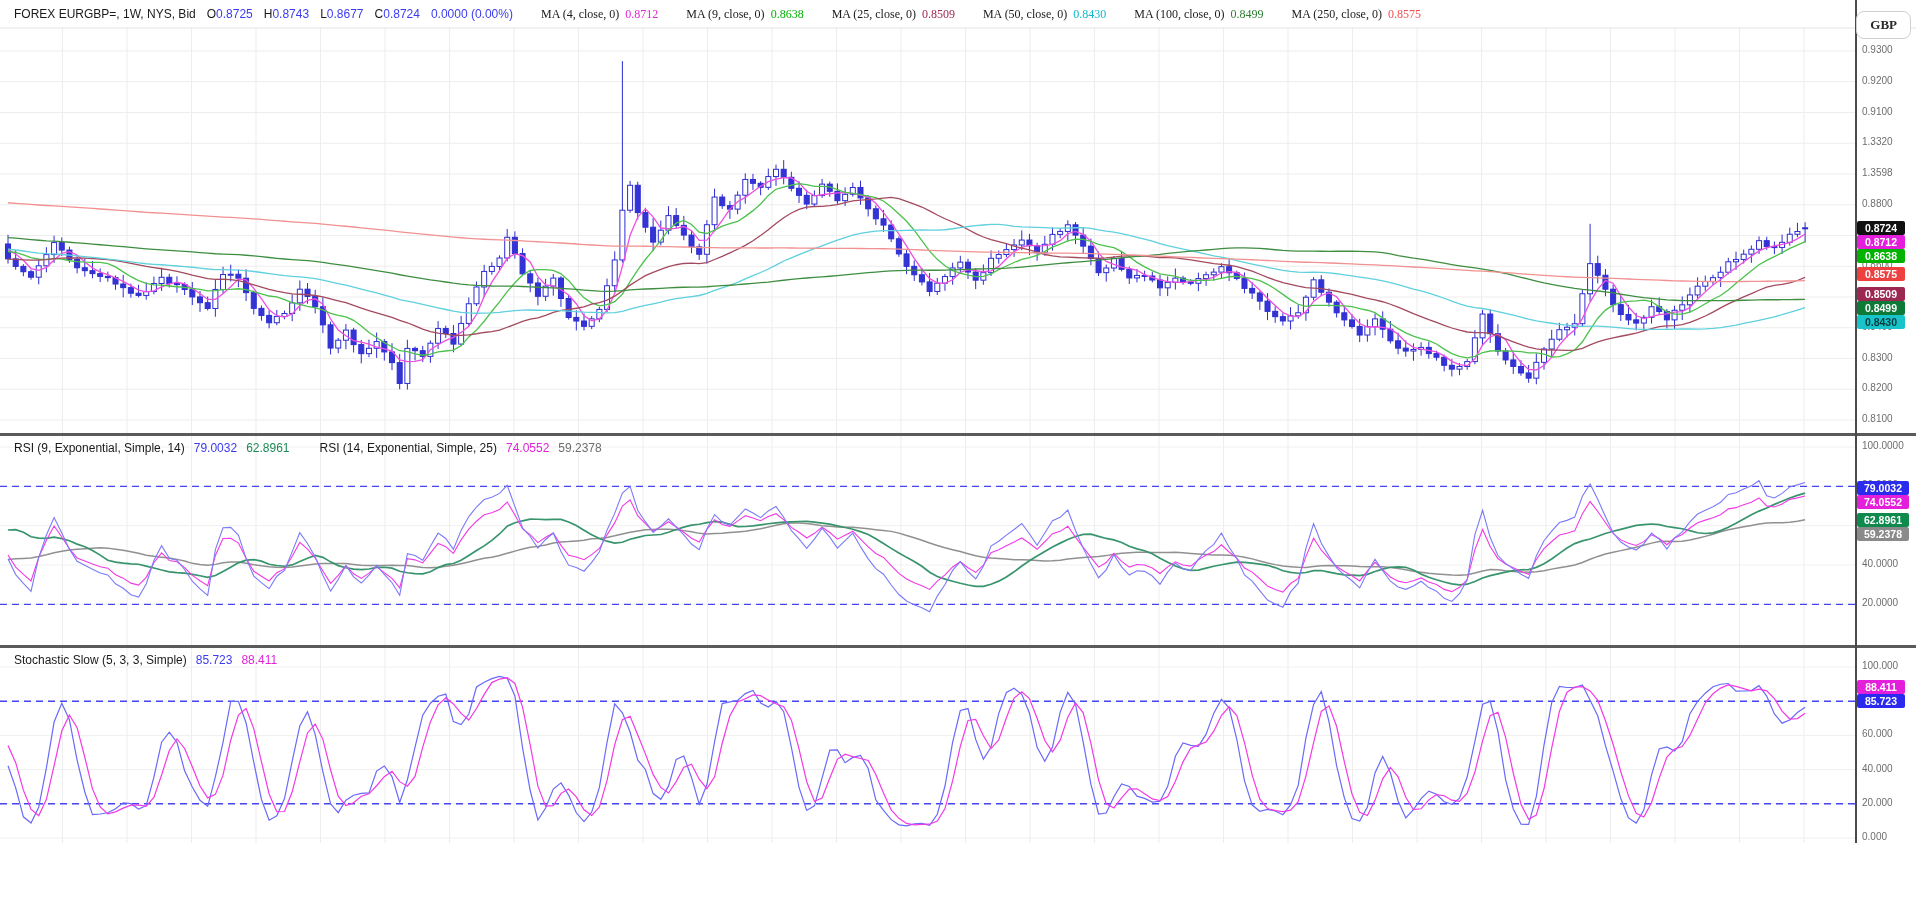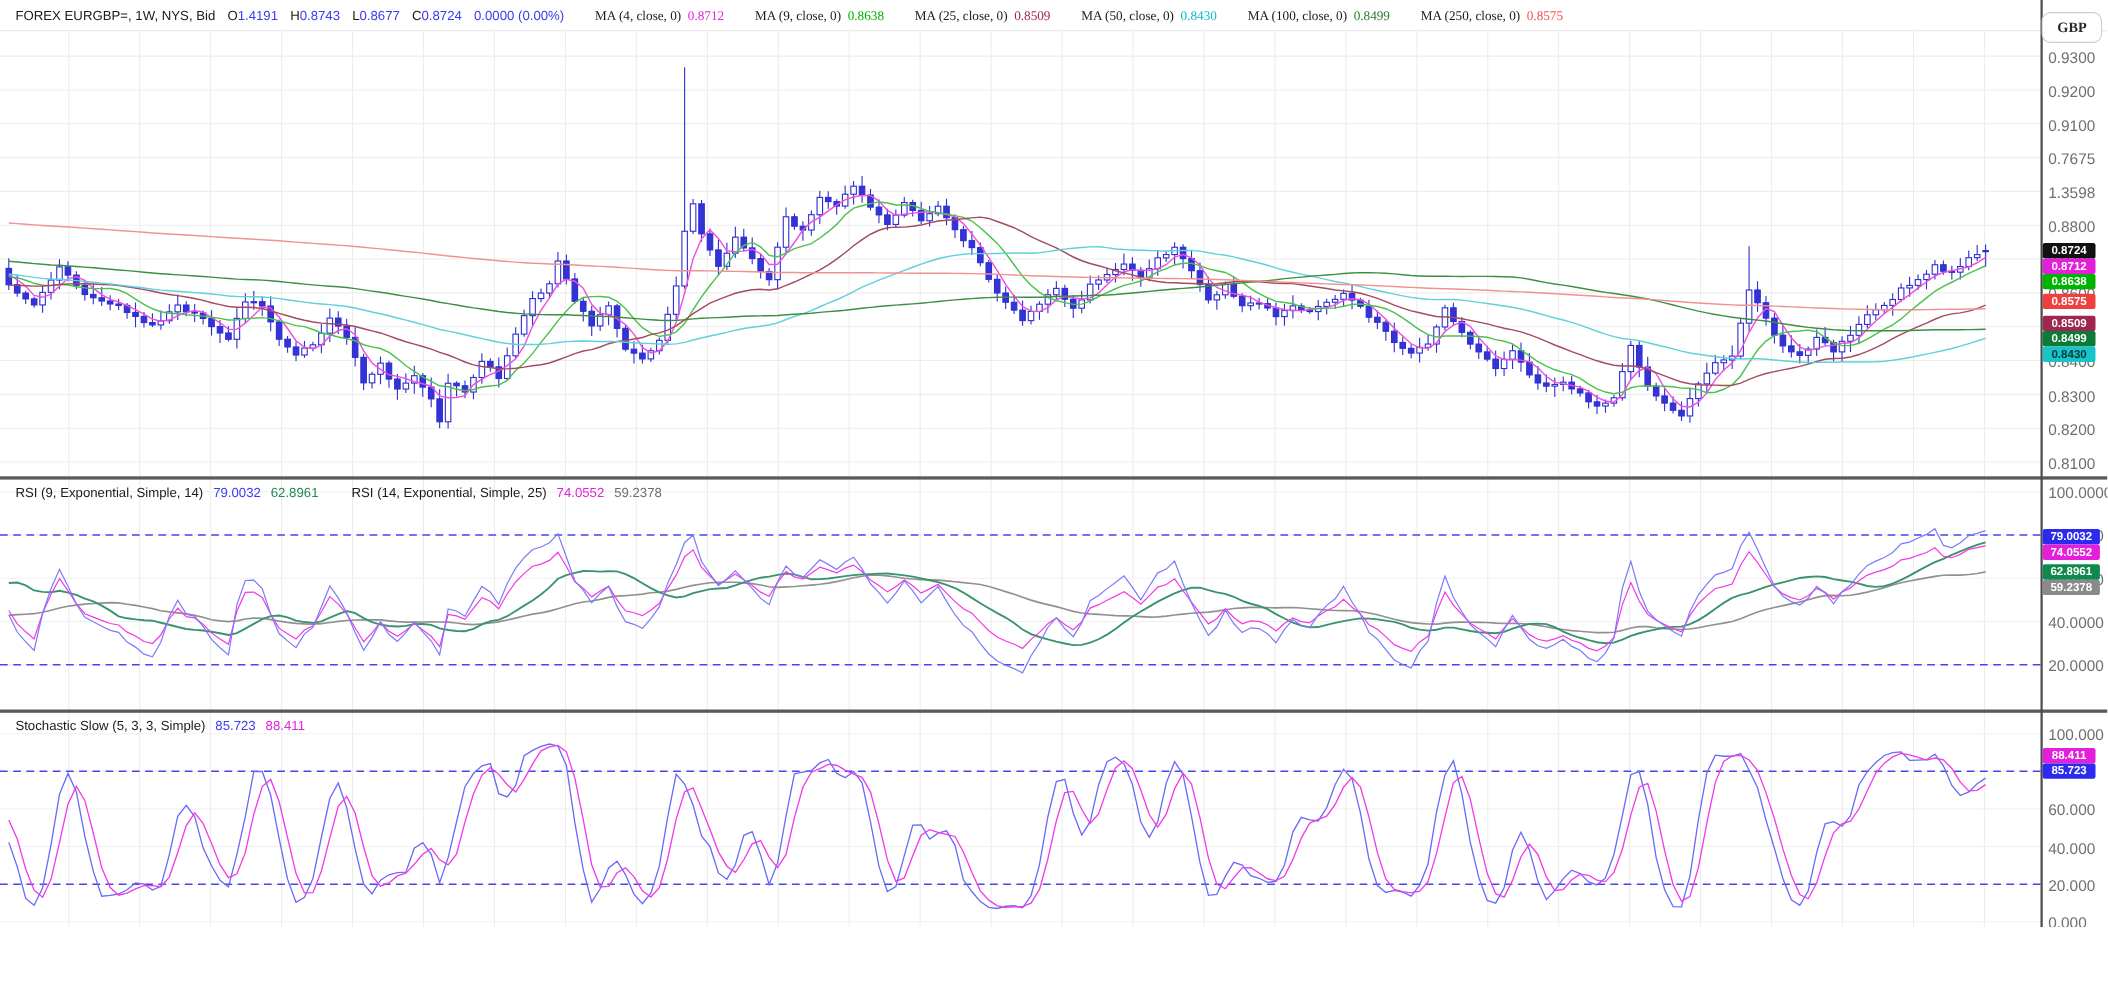--- a/index.html
+++ b/index.html
@@ -8,21 +8,21 @@
   #chart-svg{position:absolute;left:0;top:0;z-index:1;}
   .hdr{position:absolute;left:14px;top:0;height:28px;display:flex;align-items:center;
        font-size:12px;color:#1a1a1a;white-space:nowrap;z-index:3;}
   .hdr .oh{margin-left:11px;}
   .hdr .ma{margin-left:28px;font-family:Liberation Serif, serif;}
   .hdr .val{margin-left:6px;font-weight:400;}
   .phdr{position:absolute;left:14px;display:flex;align-items:center;font-size:12px;
         color:#1a1a1a;white-space:nowrap;z-index:3;}
   .phdr .val{margin-left:9px;}
   .phdr .t2{margin-left:30px;}
-  .axlbl{position:absolute;left:1862px;font-size:14px;color:#6e6e6e;z-index:2;}
+  .axlbl{position:absolute;left:1862px;font-size:10px;color:#6e6e6e;z-index:2;}
   .badge{position:absolute;border-radius:2px;font-size:10.5px;font-weight:bold;
          text-align:center;line-height:14px;height:14px;z-index:4;}
   #ccy-chip{position:absolute;right:5px;top:11px;border:1px solid #cfcfcf;border-radius:8px;
             background:#fff;padding:5px 13px;font-size:13px;font-weight:bold;color:#2a2a2a;z-index:5;font-family:Liberation Serif, serif;}
   #brand{position:absolute;right:10px;top:875px;display:flex;align-items:center;gap:7px;z-index:5;text-align:right;}
   #brand .lg-text{font-size:17px;font-weight:bold;color:#1d33c4;letter-spacing:0.5px;}
   #time-axis{position:absolute;left:0;top:854px;width:1855px;height:24px;z-index:2;}
   #price-axis{position:absolute;left:1856px;top:0;width:60px;height:853px;z-index:2;}
 </style>
 </head>
@@ -585,21 +585,21 @@
       <path d="M8.0 745.43 L15.7 762.65 L23.4 790.16 L31.0 809.24 L38.7 815.70 L46.4 799.38 L54.1 765.71 L61.8 731.03 L69.4 714.96 L77.1 727.65 L84.8 757.24 L92.5 788.93 L100.2 806.90 L107.8 813.82 L115.5 811.86 L123.2 808.11 L130.9 805.09 L138.6 805.19 L146.2 806.16 L153.9 797.33 L161.6 774.99 L169.3 750.49 L177.0 738.90 L184.6 748.44 L192.3 766.74 L200.0 786.03 L207.7 797.87 L215.4 794.41 L223.0 775.14 L230.7 740.21 L238.4 715.07 L246.1 708.58 L253.8 728.90 L261.4 761.56 L269.1 793.97 L276.8 811.74 L284.5 811.52 L292.2 791.82 L299.8 761.88 L307.5 732.95 L315.2 724.01 L322.9 739.35 L330.6 770.02 L338.2 796.14 L345.9 805.54 L353.6 802.70 L361.3 796.25 L369.0 793.81 L376.6 785.75 L384.3 776.66 L392.0 771.23 L399.7 781.67 L407.4 786.24 L415.0 776.47 L422.7 747.38 L430.4 721.88 L438.1 704.86 L445.8 697.85 L453.4 703.96 L461.1 713.39 L468.8 720.02 L476.5 708.51 L484.2 694.39 L491.8 682.59 L499.5 679.04 L507.2 677.70 L514.9 683.48 L522.6 707.35 L530.2 744.81 L537.9 786.19 L545.6 806.20 L553.3 805.72 L561.0 793.33 L568.6 789.01 L576.3 796.91 L584.0 809.83 L591.7 815.50 L599.4 807.05 L607.0 780.68 L614.7 744.63 L622.4 719.73 L630.1 716.23 L637.8 735.00 L645.4 753.90 L653.1 774.41 L660.8 787.44 L668.5 793.00 L676.2 781.59 L683.8 767.16 L691.5 764.26 L699.2 779.18 L706.9 788.70 L714.6 776.78 L722.2 743.25 L729.9 715.72 L737.6 702.01 L745.3 698.69 L753.0 694.85 L760.6 695.68 L768.3 700.15 L776.0 703.77 L783.7 706.66 L791.4 720.11 L799.0 748.78 L806.7 781.71 L814.4 801.22 L822.1 798.07 L829.8 777.98 L837.4 759.33 L845.1 754.26 L852.8 756.67 L860.5 758.47 L868.2 760.42 L875.8 774.55 L883.5 792.93 L891.2 809.97 L898.9 818.31 L906.6 823.45 L914.2 824.86 L921.9 824.38 L929.6 824.20 L937.3 821.00 L945.0 808.54 L952.6 780.92 L960.3 746.34 L968.0 720.53 L975.7 719.49 L983.4 735.70 L991.0 748.58 L998.7 739.98 L1006.4 717.77 L1014.1 698.15 L1021.8 691.75 L1029.4 698.55 L1037.1 718.21 L1044.8 740.52 L1052.5 751.87 L1060.2 740.13 L1067.8 717.14 L1075.5 702.85 L1083.2 712.84 L1090.9 743.47 L1098.6 780.09 L1106.2 803.74 L1113.9 807.92 L1121.6 797.91 L1129.3 789.03 L1137.0 788.83 L1144.6 793.65 L1152.3 798.88 L1160.0 800.58 L1167.7 796.57 L1175.4 781.29 L1183.0 761.88 L1190.7 748.21 L1198.4 744.90 L1206.1 741.95 L1213.8 731.21 L1221.4 715.55 L1229.1 706.78 L1236.8 715.48 L1244.5 742.69 L1252.2 775.10 L1259.8 799.11 L1267.5 808.59 L1275.2 810.58 L1282.9 811.71 L1290.6 810.12 L1298.2 801.59 L1305.9 776.09 L1313.6 742.70 L1321.3 711.41 L1329.0 705.88 L1336.6 726.28 L1344.3 761.63 L1352.0 793.95 L1359.7 812.41 L1367.4 815.57 L1375.0 800.35 L1382.7 778.86 L1390.4 767.42 L1398.1 776.78 L1405.8 797.24 L1413.4 809.55 L1421.1 808.77 L1428.8 799.84 L1436.5 794.68 L1444.2 795.72 L1451.8 800.16 L1459.5 801.44 L1467.2 793.10 L1474.9 772.05 L1482.6 740.79 L1490.2 715.65 L1497.9 712.26 L1505.6 737.38 L1513.3 773.25 L1521.0 804.28 L1528.6 819.21 L1536.3 815.09 L1544.0 788.76 L1551.7 748.14 L1559.4 711.45 L1567.0 692.20 L1574.7 687.17 L1582.4 686.67 L1590.1 690.90 L1597.8 700.42 L1605.4 720.57 L1613.1 744.22 L1620.8 771.72 L1628.5 795.87 L1636.2 813.19 L1643.8 817.04 L1651.5 802.79 L1659.2 778.10 L1666.9 757.05 L1674.6 749.01 L1682.2 746.57 L1689.9 735.46 L1697.6 718.92 L1705.3 702.76 L1713.0 693.81 L1720.6 688.08 L1728.3 684.86 L1736.0 686.32 L1743.7 688.56 L1751.4 690.93 L1759.0 689.08 L1766.7 690.80 L1774.4 698.59 L1782.1 711.10 L1789.8 719.04 L1797.4 718.56 L1805.1 713.30 " fill="none" stroke="#f23ae6" stroke-width="1.2" clip-path="url(#clip-stoch)"></path>
       <line x1="0" y1="28" x2="1916" y2="28" stroke="#e4e4e4"></line>
       <rect x="0" y="433" width="1916" height="3" fill="#5a5a5a"></rect>
       <rect x="0" y="645" width="1916" height="3" fill="#5a5a5a"></rect>
       <rect x="0" y="853" width="1916" height="2" fill="#4a4a4a"></rect>
       <rect x="1855" y="0" width="2" height="855" fill="#4a4a4a"></rect>
     </svg>
 
   <div class="hdr" id="main-header">
     <span>FOREX EURGBP=, 1W, NYS, Bid</span>
-    <span id="ohlc-wrap"><span class="oh"><span>O</span><span style="color: rgb(59, 59, 240);">1.4191</span></span><span class="oh"><span>H</span><span style="color: rgb(59, 59, 240);">0.8743</span></span><span class="oh"><span>L</span><span style="color: rgb(59, 59, 240);">0.8677</span></span><span class="oh"><span>C</span><span style="color: rgb(59, 59, 240);">0.8724</span></span></span>
+    <span id="ohlc-wrap"><span class="oh"><span>O</span><span style="color: rgb(59, 59, 240);">0.8725</span></span><span class="oh"><span>H</span><span style="color: rgb(59, 59, 240);">0.8743</span></span><span class="oh"><span>L</span><span style="color: rgb(59, 59, 240);">0.8677</span></span><span class="oh"><span>C</span><span style="color: rgb(59, 59, 240);">0.8724</span></span></span>
     <span class="oh" id="chg" style="color: rgb(59, 59, 240);">0.0000 (0.00%)</span>
     <span id="ma-wrap"><span class="ma"><span>MA (4, close, 0)</span><span class="val" style="color: rgb(224, 36, 216);">0.8712</span></span><span class="ma"><span>MA (9, close, 0)</span><span class="val" style="color: rgb(0, 179, 0);">0.8638</span></span><span class="ma"><span>MA (25, close, 0)</span><span class="val" style="color: rgb(160, 42, 80);">0.8509</span></span><span class="ma"><span>MA (50, close, 0)</span><span class="val" style="color: rgb(15, 185, 201);">0.8430</span></span><span class="ma"><span>MA (100, close, 0)</span><span class="val" style="color: rgb(46, 125, 50);">0.8499</span></span><span class="ma"><span>MA (250, close, 0)</span><span class="val" style="color: rgb(240, 80, 80);">0.8575</span></span></span>
   </div>
 
   <div class="phdr" id="rsi-header" style="top:441px">
     <span>RSI (9, Exponential, Simple, 14)</span>
     <span class="val" id="rsi-v1a" style="color: rgb(59, 59, 240);">79.0032</span>
     <span class="val" id="rsi-v1b" style="color: rgb(29, 138, 85);">62.8961</span>
     <span class="t2">RSI (14, Exponential, Simple, 25)</span>
     <span class="val" id="rsi-v2a" style="color: rgb(224, 36, 216);">74.0552</span>
@@ -630,21 +630,21 @@
           <circle cx="17" cy="18" r="2"></circle>
         <rect x="10.5" y="0.5" width="1.6" height="3"></rect>
           <rect x="13.9" y="0.5" width="1.6" height="3"></rect>
       </g>
     </svg>
     <span class="lg-text">LSEG</span>
   </div>
 <div class="axlbl" style="top: 44px;">0.9300</div>
     <div class="axlbl" style="top: 74.75px;">0.9200</div>
     <div class="axlbl" style="top: 105.5px;">0.9100</div>
-    <div class="axlbl" style="top: 136.25px;">0.7675</div>
+    <div class="axlbl" style="top: 136.25px;">1.3320</div>
     <div class="axlbl" style="top: 167px;">1.3598</div>
     <div class="axlbl" style="top: 197.75px;">0.8800</div>
     <div class="axlbl" style="top: 228.5px;">0.8700</div>
     <div class="axlbl" style="top: 259.25px;">0.8600</div>
     <div class="axlbl" style="top: 290px;">0.8500</div>
     <div class="axlbl" style="top: 320.75px;">0.8400</div>
     <div class="axlbl" style="top: 351.5px;">0.8300</div>
     <div class="axlbl" style="top: 382.25px;">0.8200</div>
     <div class="axlbl" style="top: 413px;">0.8100</div>
     <div class="axlbl" style="top: 440px;">100.0000</div>

